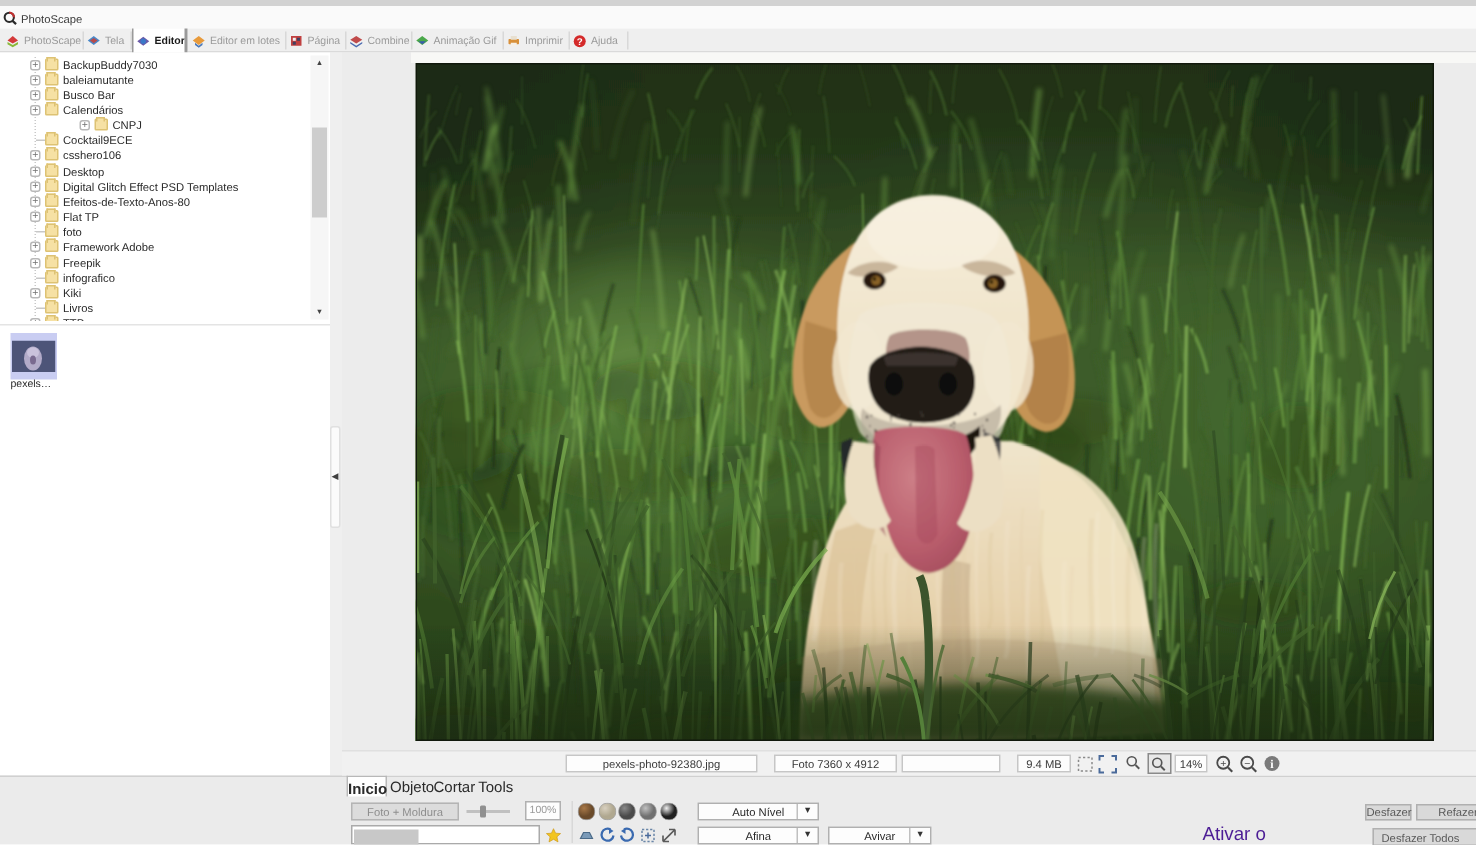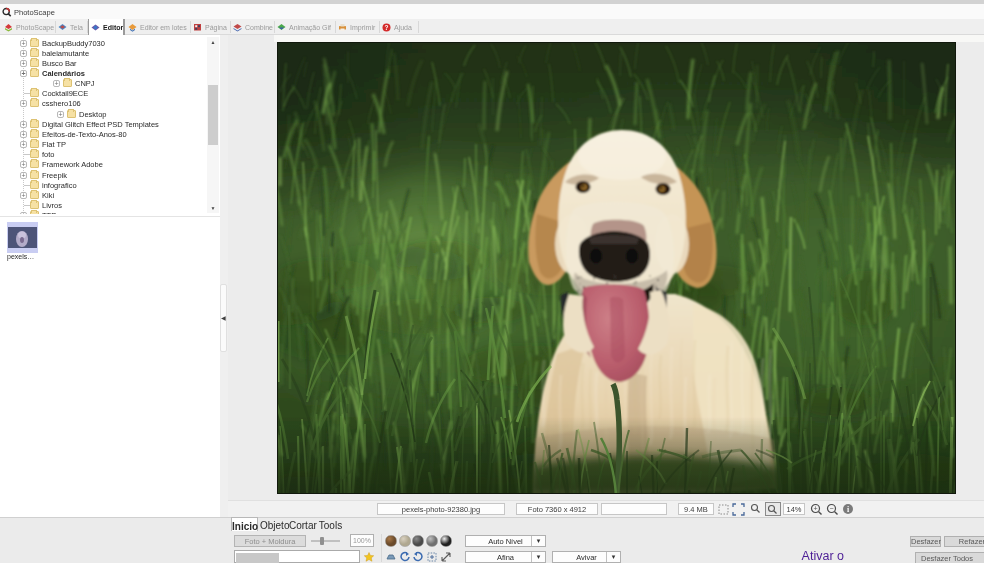--- a/index.html
+++ b/index.html
@@ -166,41 +166,41 @@
 <div class="trow" style="top:13.6px;width:220px;">
         <span class="texp">+</span>
         <span class="tfold"></span>
         <span class="tlabel">baleiamutante</span>
       </div>
 <div class="trow" style="top:23.8px;width:220px;">
         <span class="texp">+</span>
         <span class="tfold"></span>
         <span class="tlabel">Busco Bar</span>
       </div>
-<div class="trow" style="top:34.0px;width:220px;font-weight:bold;">
+<div class="trow" style="top:34.0px;width:220px;">
         <span class="texp">+</span>
         <span class="tfold"></span>
         <span class="tlabel">Calendários</span>
       </div>
 <div class="trow" style="top:44.1px;width:220px;margin-left:33px;">
         <span class="texp">+</span>
         <span class="tfold"></span>
         <span class="tlabel">CNPJ</span>
       </div>
 <div class="trow" style="top:54.2px;width:220px;">
         <span style="position:absolute;left:24px;top:4px;width:6px;height:1px;background:#c8c8c8"></span>
         <span class="tfold"></span>
         <span class="tlabel">Cocktail9ECE</span>
       </div>
 <div class="trow" style="top:64.4px;width:220px;">
         <span class="texp">+</span>
         <span class="tfold"></span>
         <span class="tlabel">csshero106</span>
       </div>
-<div class="trow" style="top:74.5px;width:220px;margin-left:37px;">
+<div class="trow" style="top:74.5px;width:220px;">
         <span class="texp">+</span>
         <span class="tfold"></span>
         <span class="tlabel">Desktop</span>
       </div>
 <div class="trow" style="top:84.7px;width:220px;">
         <span class="texp">+</span>
         <span class="tfold"></span>
         <span class="tlabel">Digital Glitch Effect PSD Templates</span>
       </div>
 <div class="trow" style="top:94.9px;width:220px;">

